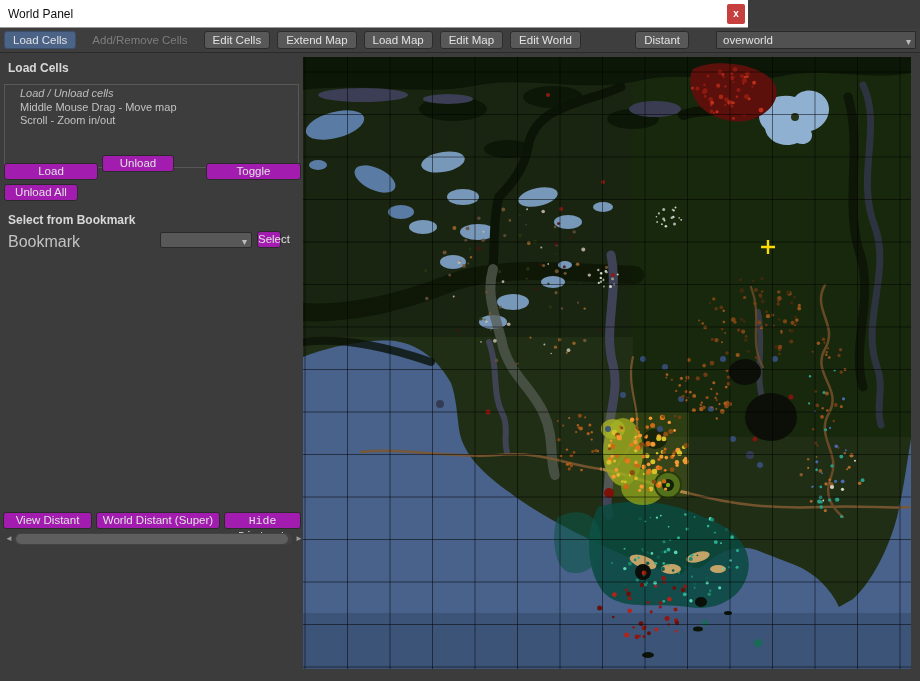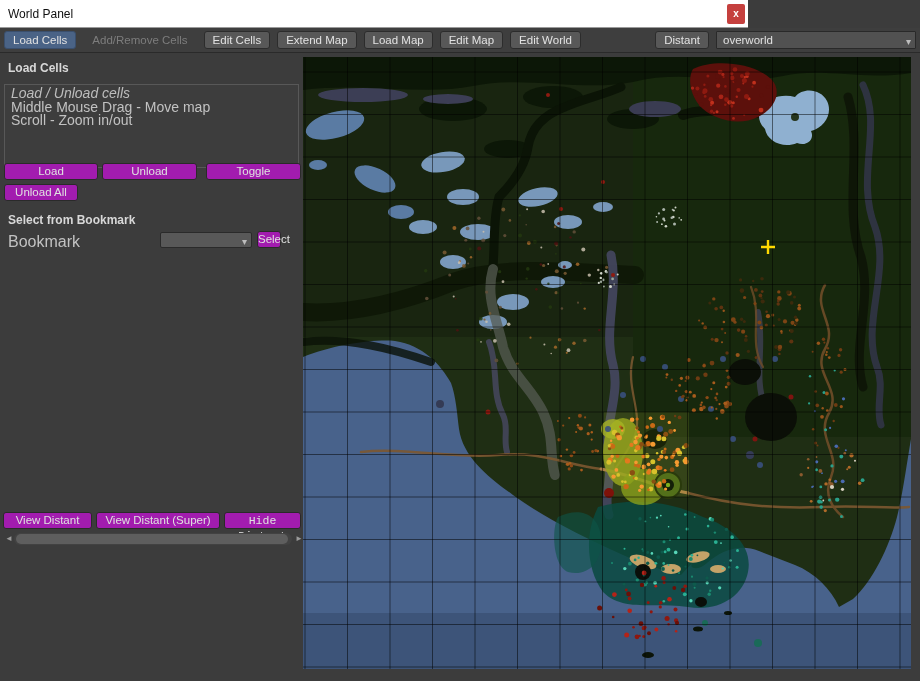--- a/index.html
+++ b/index.html
@@ -14,28 +14,28 @@
 
   
   .toolbar { position:absolute; left:0; top:28px; width:920px; height:25px; background:#3e3e3e; border-bottom:1px solid #2a2a2a;
              display:flex; align-items:center; padding:0 4px; gap:7px; }
   .tb-btn { height:18px; padding:0 8px; font-size:11.5px; line-height:17px; color:#e2e2e2; background:#585858;
             border:1px solid #2c2c2c; border-radius:3px; white-space:nowrap; }
   .tb-btn.active { background:#4a6386; border-color:#3a4f6d; }
   .tb-btn.disabled { background:transparent; border-color:transparent; color:#7d7d7d; }
   .tb-spacer { flex:1; }
   .tb-select { position:relative; width:200px; height:18px; background:#515151; border:1px solid #292929; border-radius:1px;
-               font-size:11.5px; color:#e2e2e2; line-height:16px; padding:0 32px 0 6px; }
+               font-size:11.5px; color:#e2e2e2; line-height:16px; padding:0 32px 0 6px;margin-left:20px; }
   .tb-select .chev, .bm-select .chev { position:absolute; right:4px; top:2px; font-size:10px; color:#bdbdbd; }
 
   
   .panel { position:absolute; left:0; top:53px; width:303px; height:628px; background:#3c3c3c; }
   .sec-title { position:absolute; left:8px; font-size:12px; font-weight:bold; color:#d8d8d8; }
   .helpbox { position:absolute; left:4px; top:31px; width:295px; height:84px; background:#3d3d3d; border:1px solid #585858;
-             padding:2px 6px; font-size:14px; color:#c2c2c2; }
+             padding:2px 15px; font-size:11px; color:#c2c2c2; }
   .helpbox div { line-height:13.6px; }
   .helpbox div:first-child { font-style:italic; color:#bdbdbd; }
   .btn { position:absolute; height:17px; background:#a21caf; border:1px solid #2a2a2a; border-radius:3px;
          font-size:11.5px; color:#e0e0e0; text-align:center; line-height:15px; cursor:default; }
   .bm-select { position:absolute; left:160px; top:179px; width:92px; height:16px; background:#585858; border:1px solid #2a2a2a;
                border-radius:2px; font-size:11px; color:#ddd; padding:0 14px 0 5px; line-height:14px; }
   .label { position:absolute; font-size:16px; color:#c2c2c2; }
 
   
   .hscroll { position:absolute; left:2px; top:479px; width:300px; height:14px; }
@@ -74,34 +74,34 @@
 <div class="panel">
   <div class="sec-title" style="top:8px;">Load Cells</div>
 
   <div class="helpbox">
     <div>Load / Unload cells</div>
     <div>Middle Mouse Drag - Move map</div>
     <div>Scroll - Zoom in/out</div>
   </div>
 
   <span class="btn" style="left:4px;  top:110px; width:94px;">Load</span>
-  <span class="btn" style="left:102px;top:110px; width:95px;">Unload</span>
+  <span class="btn" style="left:102px;top:102px; width:72px;">Unload</span>
   <span class="btn" style="left:206px;top:110px; width:95px;">Toggle</span>
   <span class="btn" style="left:4px;  top:131px; width:74px;">Unload All</span>
 
   <div class="sec-title" style="top:160px;">Select from Bookmark</div>
   <span class="label" style="left:8px; top:180px;">Bookmark</span>
   <span class="bm-select">
     <span></span>
     <span class="chev">▾</span>
   </span>
   <span class="btn" style="left:257px; top:178px; width:24px;">Select</span>
 
   <span class="btn" style="left:3px;  top:459px; width:89px;">View Distant</span>
-  <span class="btn" style="left:96px; top:459px; width:124px;">View Distant (Super)</span>
+  <span class="btn" style="left:96px; top:459px; width:124px;">World Distant (Super)</span>
   <span class="btn" style="left:224px;top:459px; width:77px;font-family:Liberation Mono, monospace;">Hide Distant</span>
 
   <div class="hscroll">
     <span class="hs-arrow" style="left:2px;">◄</span>
     <span class="hs-track">
       <span class="hs-thumb"></span>
     </span>
     <span class="hs-arrow" style="left:292px;">►</span>
   </div>
 </div>

